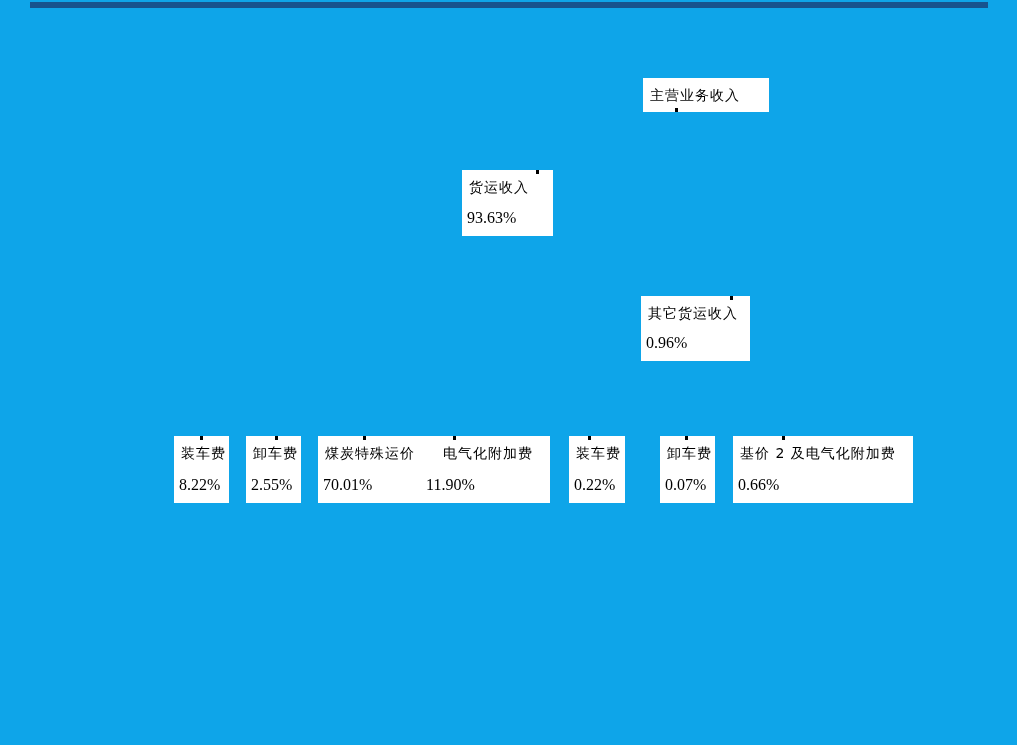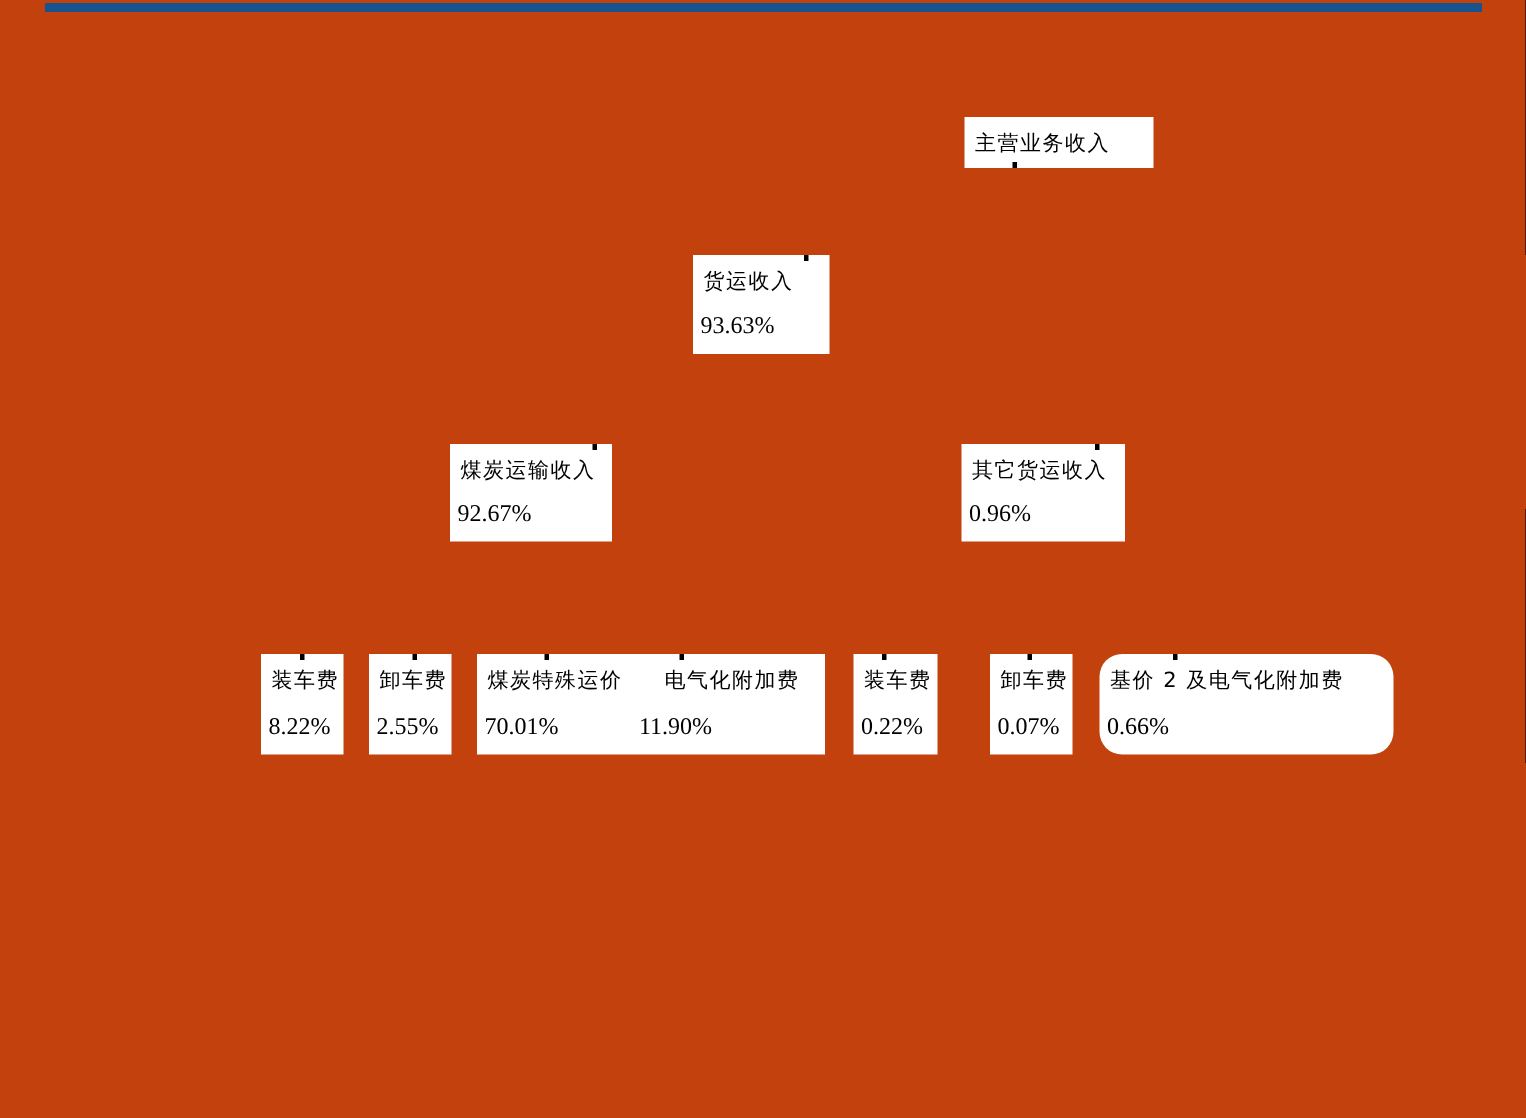--- a/index.html
+++ b/index.html
@@ -48,53 +48,48 @@
   .n-l2a   { left: 462px; top: 170px; width:  91px; height: 66px; }
   .n-l2b   { left: 661px; top: 170px; width:  90px; height: 66px; }
   .n-l2c   { left: 807px; top: 170px; width: 106px; height: 66px; }
   .n-l3a   { left: 300px; top: 296px; width: 108px; height: 65px; }
   .n-l3b   { left: 641px; top: 296px; width: 109px; height: 65px; }
   .n-l4a   { left: 174px; top: 436px; width:  55px; height: 67px; }
   .n-l4b   { left: 246px; top: 436px; width:  55px; height: 67px; }
   .n-l4w   { left: 318px; top: 436px; width: 232px; height: 67px; }
   .n-l4c   { left: 569px; top: 436px; width:  56px; height: 67px; }
   .n-l4d   { left: 660px; top: 436px; width:  55px; height: 67px; }
-  .n-l4e   { left: 733px; top: 436px; width: 196px; height: 67px; border-radius: 15px; }
+  .n-l4e   { left: 733px; top: 436px; width: 180px; height: 67px; }
   .tk {
     position: absolute;
     top: 0;
     width: 3px;
     height: 4px;
     background: #000;
   }
   .tk.btm { top: auto; bottom: 0; }
 </style>
 </head>
 <body>
 
-<div class="canvas" style="background: #c2410c;">
+<div class="canvas" style="background: #0ea5e9;">
 
   <div class="rule" style="background:#17538E;"></div>
 
   <div class="node n-root">
     <span class="lbl">主营业务收入</span>
     <i class="tk btm" style="left:32px"></i>
   </div>
 
   <div class="node n-l2a">
     <span class="lbl">货运收入</span>
     <span class="val">93.63%</span>
     <i class="tk" style="left:74px"></i>
   </div>
 
-  <div class="node n-l3a">
-    <span class="lbl">煤炭运输收入</span>
-    <span class="val">92.67%</span>
-    <i class="tk" style="left:95px"></i>
-  </div>
   <div class="node n-l3b">
     <span class="lbl">其它货运收入</span>
     <span class="val">0.96%</span>
     <i class="tk" style="left:89px"></i>
   </div>
 
   <div class="node n-l4a">
     <span class="lbl">装车费</span>
     <span class="val">8.22%</span>
     <i class="tk" style="left:26px"></i>

